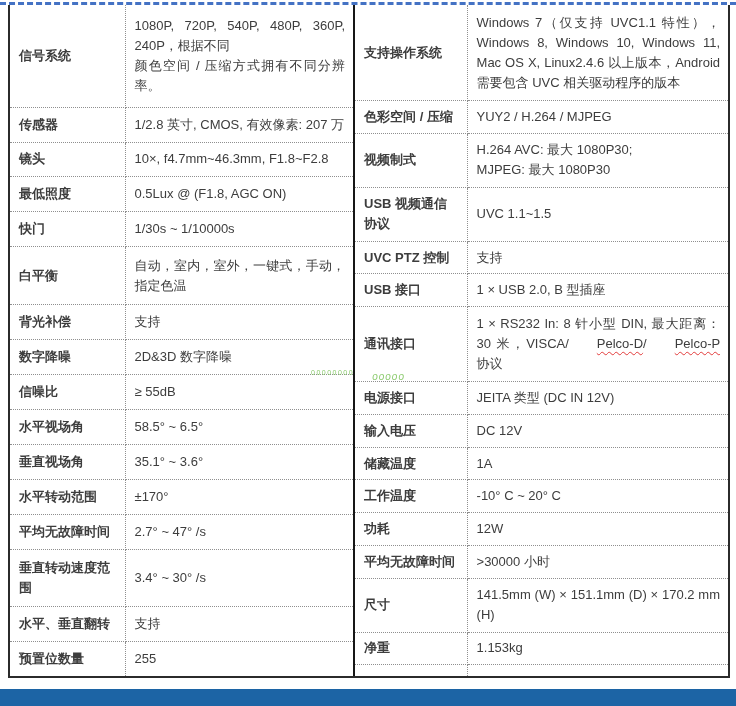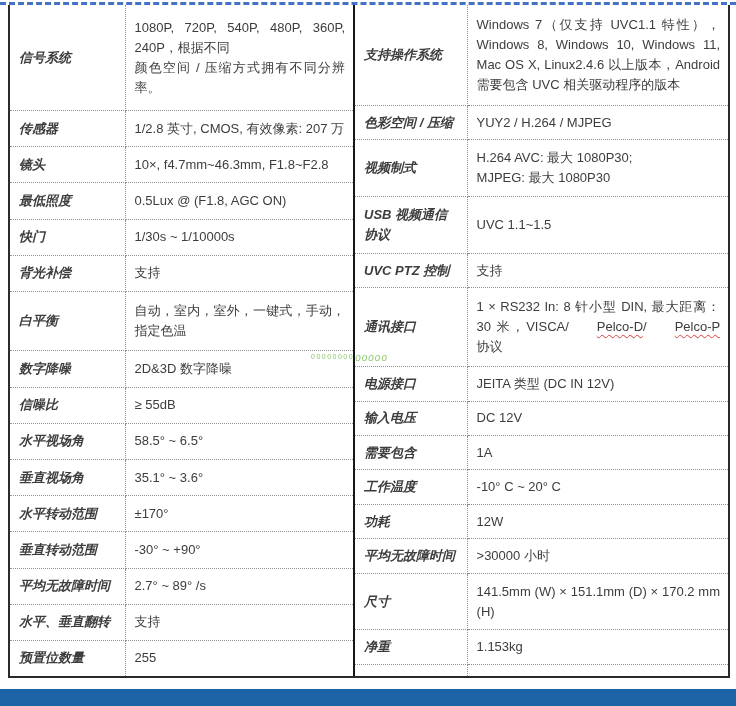--- a/index.html
+++ b/index.html
@@ -31,35 +31,34 @@
   table.spec{border-collapse:collapse;height:100%;table-layout:fixed;}
   table.left-half{width:344px;}
   table.right-half{width:376px;border-left:2px solid #161616;}
   th,td{
     font-size:13px;line-height:20px;color:var(--ink);
     padding:5px 8px 5px 9px;vertical-align:middle;box-sizing:border-box;
   }
   th{
     font-weight:bold;text-align:left;width:115px;
     border-right:1px dotted var(--dot);
-    font-style:italic;
   }
   table.right-half th{width:113px;margin-left:43px;}
   td{text-align:justify;white-space:pre-line;overflow-wrap:break-word;}
   tr:not(:last-child)>th, tr:not(:last-child)>td{
     border-bottom:1px dotted var(--dot);
   }
   .wavy{
     text-decoration:underline;text-decoration-style:wavy;
     text-decoration-color:var(--wavy);
     text-decoration-thickness:1px;text-underline-offset:3px;margin-left:28px;
   }
   .watermark{
-    position:absolute;left:311px;top:346px;z-index:3;display:flex;gap:1px;
-    color:var(--wm-green);pointer-events:none;align-items:center;
+    position:absolute;left:311px;top:365px;z-index:3;display:flex;gap:18px;
+    color:var(--wm-green);pointer-events:none;align-items:flex-start;
   }
   .wm-left{font-size:7px;letter-spacing:1.5px;opacity:.9;line-height:8px;margin-top:4px;}
   .wm-right{font-size:10px;font-style:italic;opacity:.85;line-height:10px;margin-top:7px;letter-spacing:1px;}
   .footer-bar{
     position:absolute;left:0;bottom:0;width:736px;height:17px;
     background:var(--footer-blue);
   }
 </style>
 </head>
 <body>
@@ -84,54 +83,54 @@
         </tr>
         <tr>
           <th>最低照度</th>
           <td>0.5Lux @ (F1.8, AGC ON)</td>
         </tr>
         <tr>
           <th>快门</th>
           <td>1/30s ~ 1/10000s</td>
         </tr>
         <tr>
+          <th>白平衡</th>
+          <td>自动，室内，室外，一键式，手动，指定色温</td>
+        </tr>
+        <tr>
           <th>背光补偿</th>
           <td>支持</td>
         </tr>
         <tr>
-          <th>白平衡</th>
-          <td>自动，室内，室外，一键式，手动，指定色温</td>
-        </tr>
-        <tr>
           <th>数字降噪</th>
           <td>2D&amp;3D 数字降噪</td>
         </tr>
         <tr>
           <th>信噪比</th>
           <td>≥ 55dB</td>
         </tr>
         <tr>
           <th>水平视场角</th>
           <td>58.5° ~ 6.5°</td>
         </tr>
         <tr>
           <th>垂直视场角</th>
           <td>35.1° ~ 3.6°</td>
         </tr>
         <tr>
           <th>水平转动范围</th>
           <td>±170°</td>
         </tr>
         <tr>
-          <th>垂直转动范围</th>
-          <td>-30° ~ +90°</td>
-        </tr>
-        <tr>
           <th>平均无故障时间</th>
-          <td>2.7° ~ 89° /s</td>
+          <td>2.7° ~ 47° /s</td>
+        </tr>
+        <tr>
+          <th>垂直转动速度范围</th>
+          <td>3.4° ~ 30° /s</td>
         </tr>
         <tr>
           <th>水平、垂直翻转</th>
           <td>支持</td>
         </tr>
         <tr>
           <th>预置位数量</th>
           <td>255</td>
         </tr>
       </tbody>
@@ -153,33 +152,37 @@
         </tr>
         <tr>
           <th>USB 视频通信协议</th>
           <td>UVC 1.1~1.5</td>
         </tr>
         <tr>
           <th>UVC PTZ 控制</th>
           <td>支持</td>
         </tr>
         <tr>
+          <th>USB 接口</th>
+          <td>1 × USB 2.0, B 型插座</td>
+        </tr>
+        <tr>
           <th>通讯接口</th>
           <td><span>1 × RS232 In: 8 针小型 DIN, 最大距离：30 米，VISCA/</span><span class="wavy">Pelco-D</span><span>/</span><span class="wavy">Pelco-P</span><span> 协议</span></td>
         </tr>
         <tr>
           <th>电源接口</th>
           <td>JEITA 类型 (DC IN 12V)</td>
         </tr>
         <tr>
           <th>输入电压</th>
           <td>DC 12V</td>
         </tr>
         <tr>
-          <th>需要包含</th>
+          <th>储藏温度</th>
           <td>1A</td>
         </tr>
         <tr>
           <th>工作温度</th>
           <td>-10° C ~ 20° C</td>
         </tr>
         <tr>
           <th>功耗</th>
           <td>12W</td>
         </tr>

